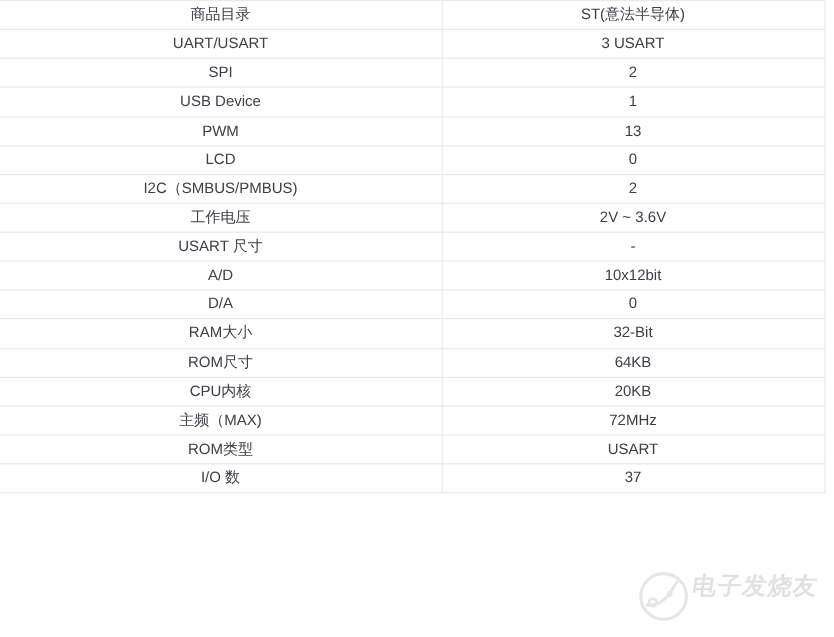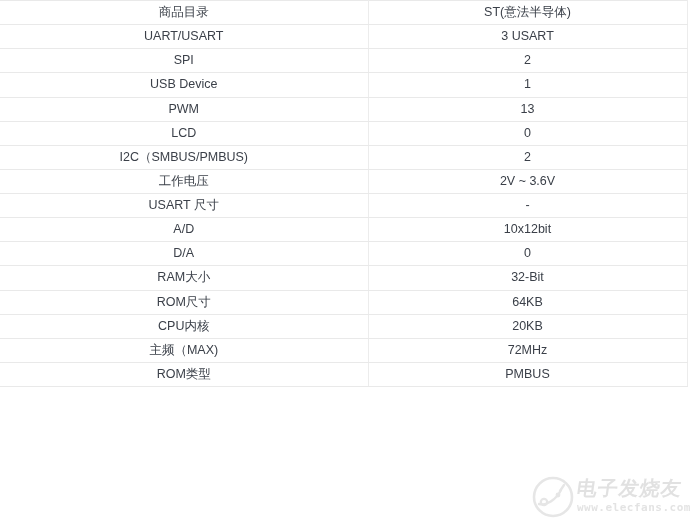--- a/index.html
+++ b/index.html
@@ -162,32 +162,35 @@
       <tr>
         <td class="cell-label">CPU内核</td>
         <td class="cell-value">20KB</td>
       </tr>
       <tr>
         <td class="cell-label">主频（MAX)</td>
         <td class="cell-value">72MHz</td>
       </tr>
       <tr>
         <td class="cell-label">ROM类型</td>
-        <td class="cell-value">PMBUS</td>
+        <td class="cell-value">USART</td>
+      </tr>
+      <tr>
+        <td class="cell-label">I/O 数</td>
+        <td class="cell-value">37</td>
       </tr>
     </tbody>
 </table>
 
 <div id="watermark">
   <div class="wm-inner">
     <span class="wm-mark">
       <svg width="44" height="44" viewBox="0 0 44 44" aria-hidden="true">
         <circle cx="22" cy="22" r="19" fill="none" stroke="#c4c4c4" stroke-width="2.6"></circle>
         <path d="M8 29 C15 31 25 25 30 15" fill="none" stroke="#c4c4c4" stroke-width="2.4" stroke-linecap="round"></path>
         <circle cx="13" cy="27" r="3.2" fill="none" stroke="#c4c4c4" stroke-width="2.2"></circle>
         <circle cx="27" cy="20" r="2.4" fill="#c4c4c4"></circle>
         <path d="M29 16 L33 10" fill="none" stroke="#c4c4c4" stroke-width="2.4" stroke-linecap="round"></path>
       </svg>
     </span>
     <span class="wm-cn">电子发烧友</span>
-    <span class="wm-url">www.elecfans.com</span>
   </div>
 </div>
 
 </body></html>

